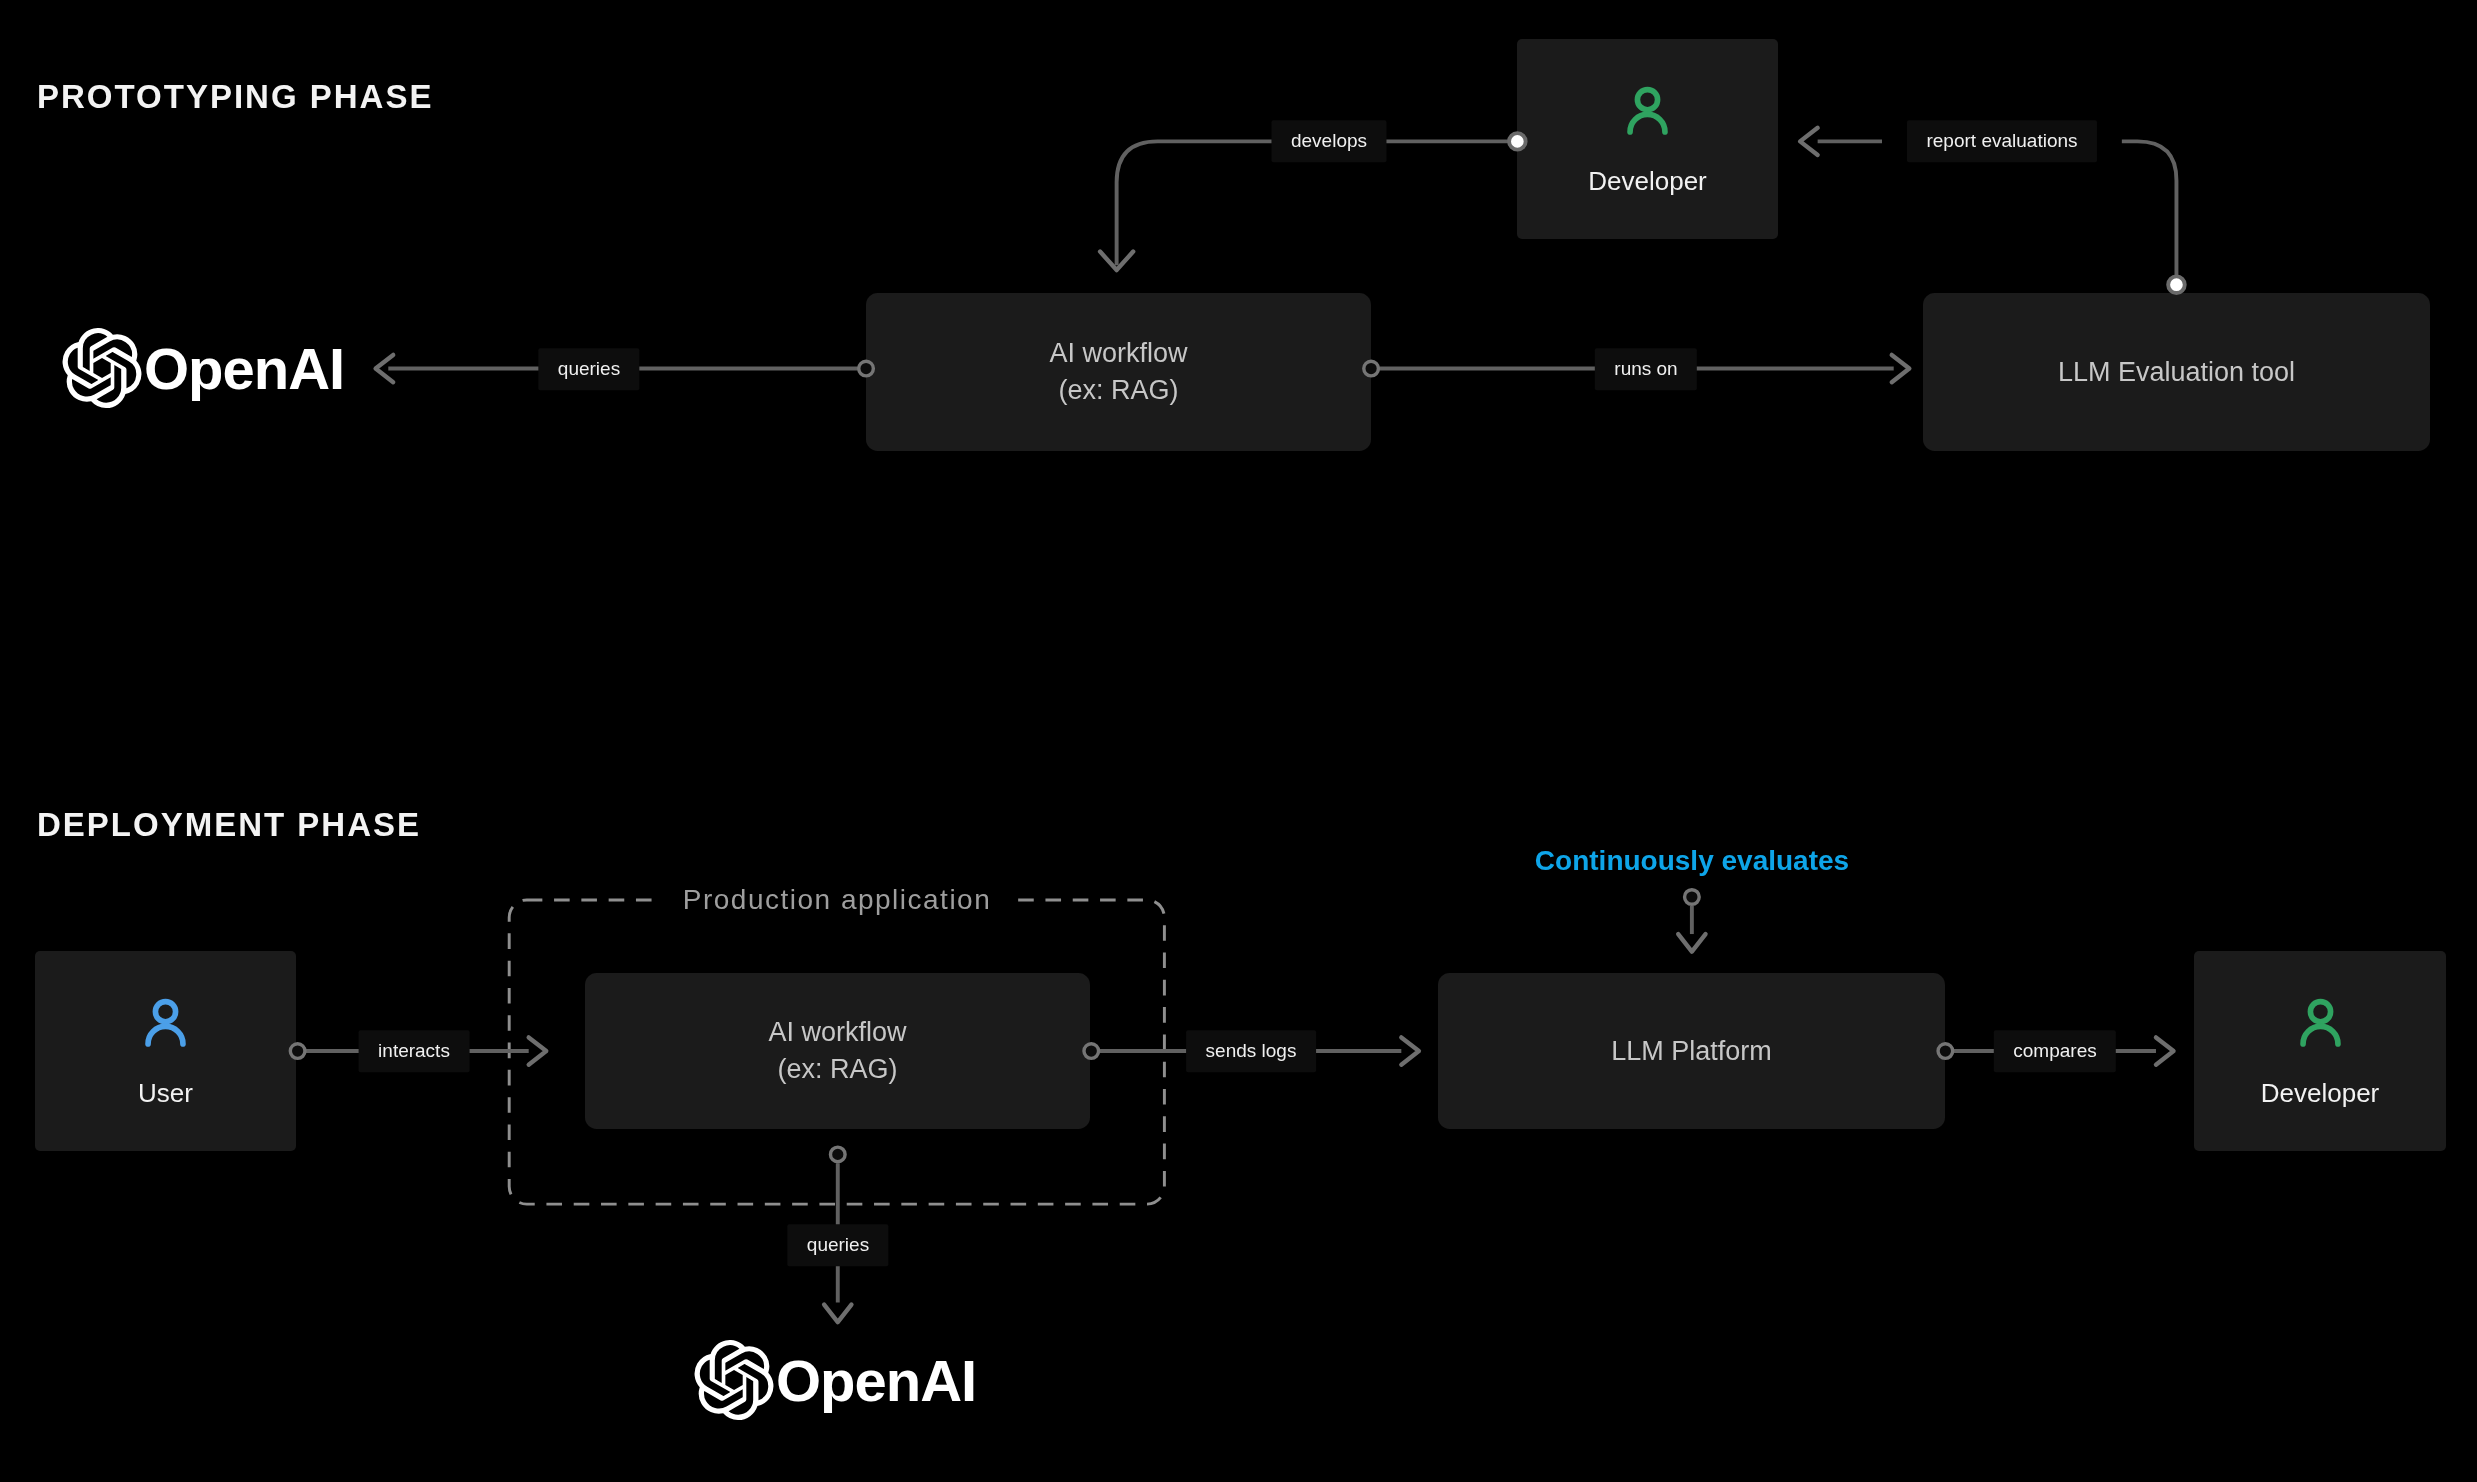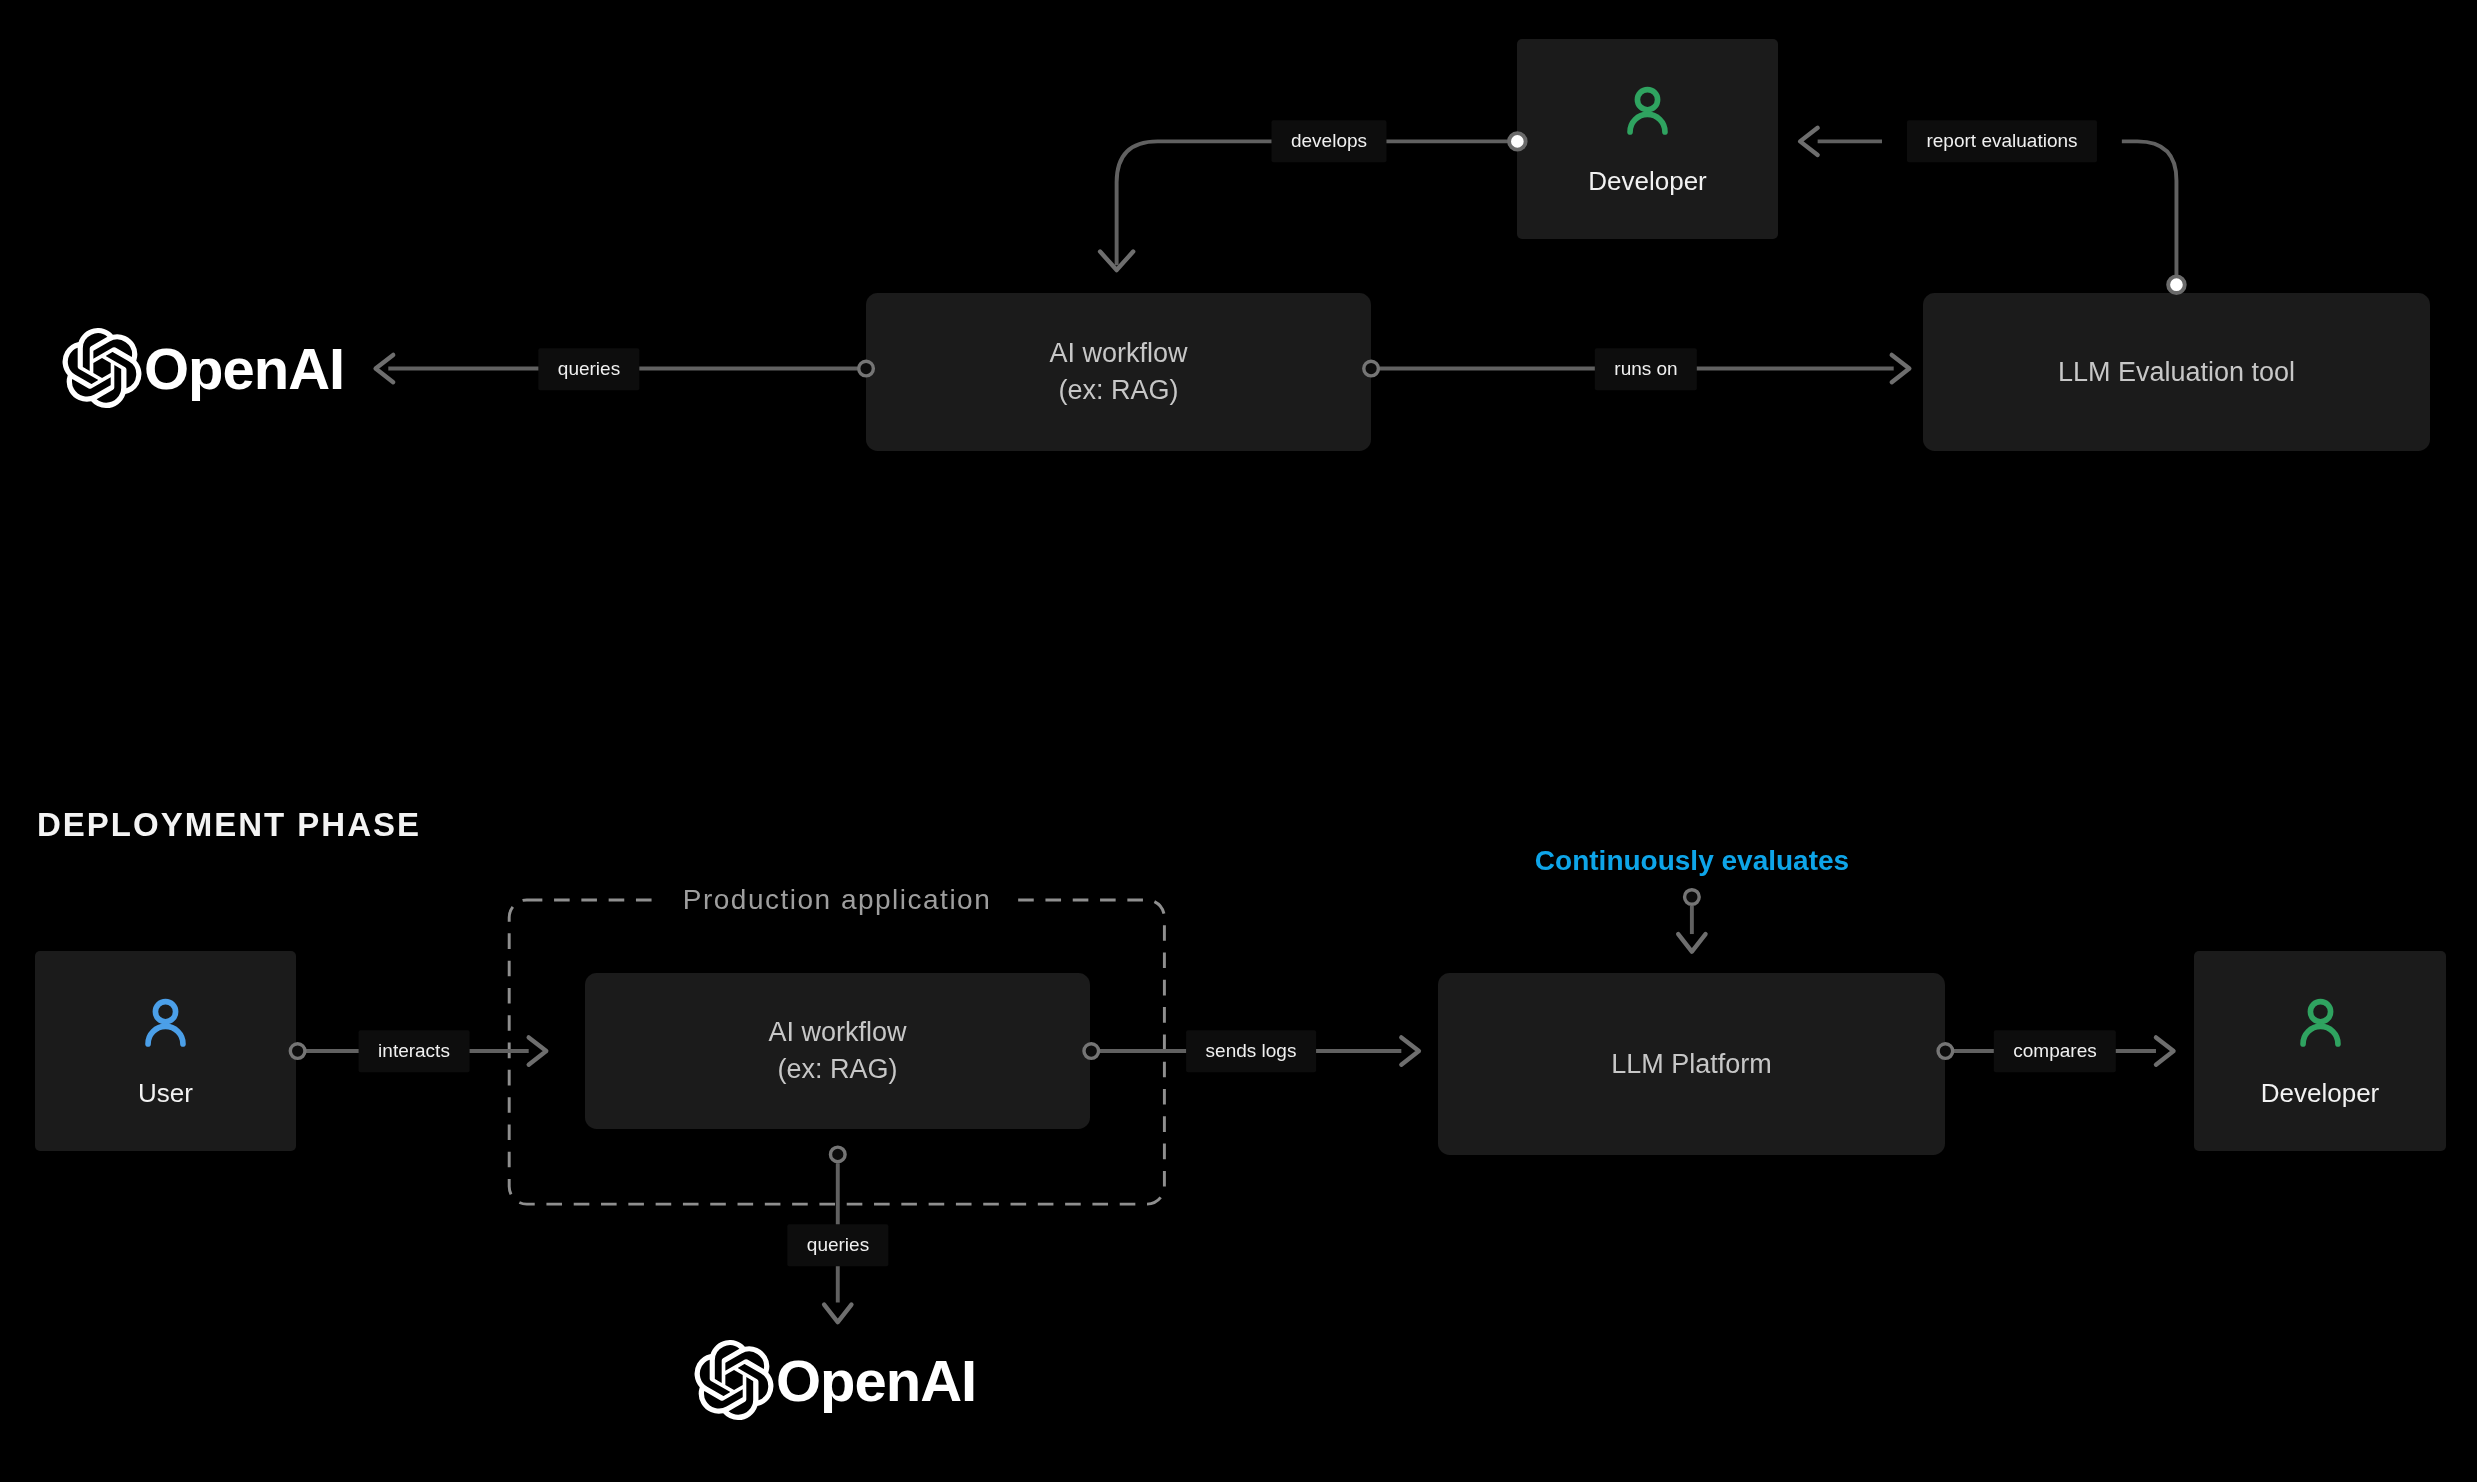--- a/index.html
+++ b/index.html
@@ -41,20 +41,21 @@
     position:absolute;transform:translate(-50%,-50%);
     background:#000;color:#9e9e9e;font-size:28px;letter-spacing:1.5px;
     padding:3.9px 23.4px;white-space:nowrap;
   }
 </style>
 </head>
 <body>
 
 <div id="stage">
 
+  <div class="section-title" style="left:37px;top:78px;">PROTOTYPING PHASE</div>
   <div class="section-title" style="left:37px;top:806px;">DEPLOYMENT PHASE</div>
 
   <div class="brand" style="left:62px;top:328px;">
     <svg class="brand-mark" viewBox="0 0 24 24">
       <path fill="#ffffff" d="M22.2819 9.8211a5.9847 5.9847 0 0 0-.5157-4.9108 6.0462 6.0462 0 0 0-6.5098-2.9A6.0651 6.0651 0 0 0 4.9807 4.1818a5.9847 5.9847 0 0 0-3.9977 2.9 6.0462 6.0462 0 0 0 .7427 7.0966 5.98 5.98 0 0 0 .511 4.9107 6.051 6.051 0 0 0 6.5146 2.9001A5.9847 5.9847 0 0 0 13.2599 24a6.0557 6.0557 0 0 0 5.7718-4.2058 5.9894 5.9894 0 0 0 3.9977-2.9001 6.0557 6.0557 0 0 0-.7475-7.073zm-9.022 12.6081a4.4755 4.4755 0 0 1-2.8764-1.0408l.1419-.0804 4.7783-2.7582a.7948.7948 0 0 0 .3927-.6813v-6.7369l2.02 1.1686a.071.071 0 0 1 .038.052v5.5826a4.504 4.504 0 0 1-4.4945 4.4944zm-9.6607-4.1254a4.4708 4.4708 0 0 1-.5346-3.0137l.142.0852 4.783 2.7582a.7712.7712 0 0 0 .7806 0l5.8428-3.3685v2.3324a.0804.0804 0 0 1-.0332.0615L9.74 19.9502a4.4992 4.4992 0 0 1-6.1408-1.6464zM2.3408 7.8956a4.485 4.485 0 0 1 2.3655-1.9728V11.6a.7664.7664 0 0 0 .3879.6765l5.8144 3.3543-2.0201 1.1685a.0757.0757 0 0 1-.071 0l-4.8303-2.7865A4.504 4.504 0 0 1 2.3408 7.8956zm16.5963 3.8558L13.1038 8.364 15.1192 7.2a.0757.0757 0 0 1 .071 0l4.8303 2.7913a4.4944 4.4944 0 0 1-.6765 8.1042v-5.6772a.79.79 0 0 0-.407-.667zm2.0107-3.0231l-.142-.0852-4.7735-2.7818a.7759.7759 0 0 0-.7854 0L9.409 9.2297V6.8974a.0662.0662 0 0 1 .0284-.0615l4.8303-2.7866a4.4992 4.4992 0 0 1 6.6802 4.66zM8.3065 12.863l-2.02-1.1638a.0804.0804 0 0 1-.038-.0567V6.0742a4.4992 4.4992 0 0 1 7.3757-3.4537l-.142.0805L8.704 5.459a.7948.7948 0 0 0-.3927.6813zm1.0976-2.3654l2.602-1.4998 2.6069 1.4998v2.9994l-2.5974 1.4997-2.6067-1.4997z"></path>
     </svg>
     <span class="brand-word">OpenAI</span>
   </div>
 
   <div class="box rect-box" style="left:866px;top:293px;width:505px;height:158px;">
@@ -88,21 +89,21 @@
     <span>LLM Evaluation tool</span>
   </div>
 
   <div class="box rect-box" style="left:585px;top:973px;width:505px;height:156px;">
     <div>
       <div>AI workflow</div>
       <div>(ex: RAG)</div>
     </div>
   </div>
 
-  <div class="box rect-box" style="left:1438px;top:973px;width:507px;height:182px;">
+  <div class="box rect-box" style="left:1438px;top:973px;width:507px;height:156px;">
     <span>LLM Platform</span>
   </div>
 
   <div class="box person-box" style="left:2194px;top:951px;width:252px;height:200px;">
     <span class="person-green">
       <svg class="person-icon" viewBox="0 0 24 24">
         <circle cx="12" cy="7.2" r="4.1" fill="none" stroke="currentColor" stroke-width="2.3"></circle>
         <path d="M4.9 20.3 A7.1 7.1 0 0 1 19.1 20.3" fill="none" stroke="currentColor" stroke-width="2.3" stroke-linecap="round"></path>
       </svg>
     </span>

